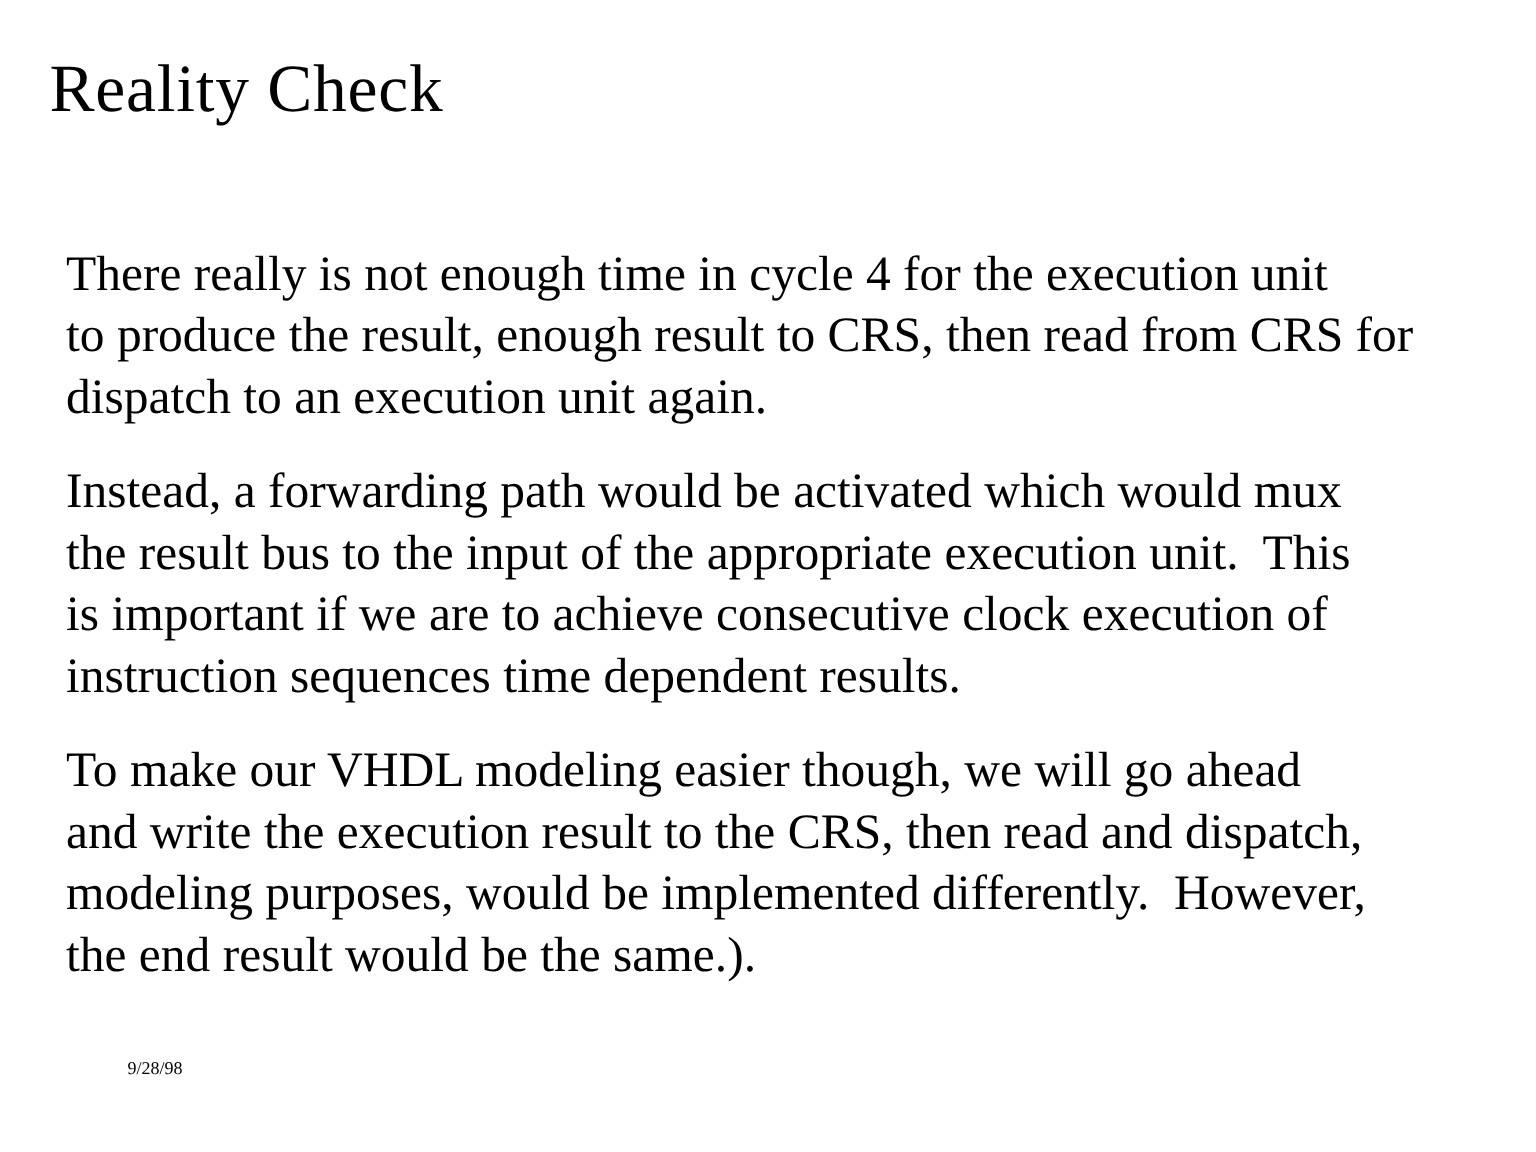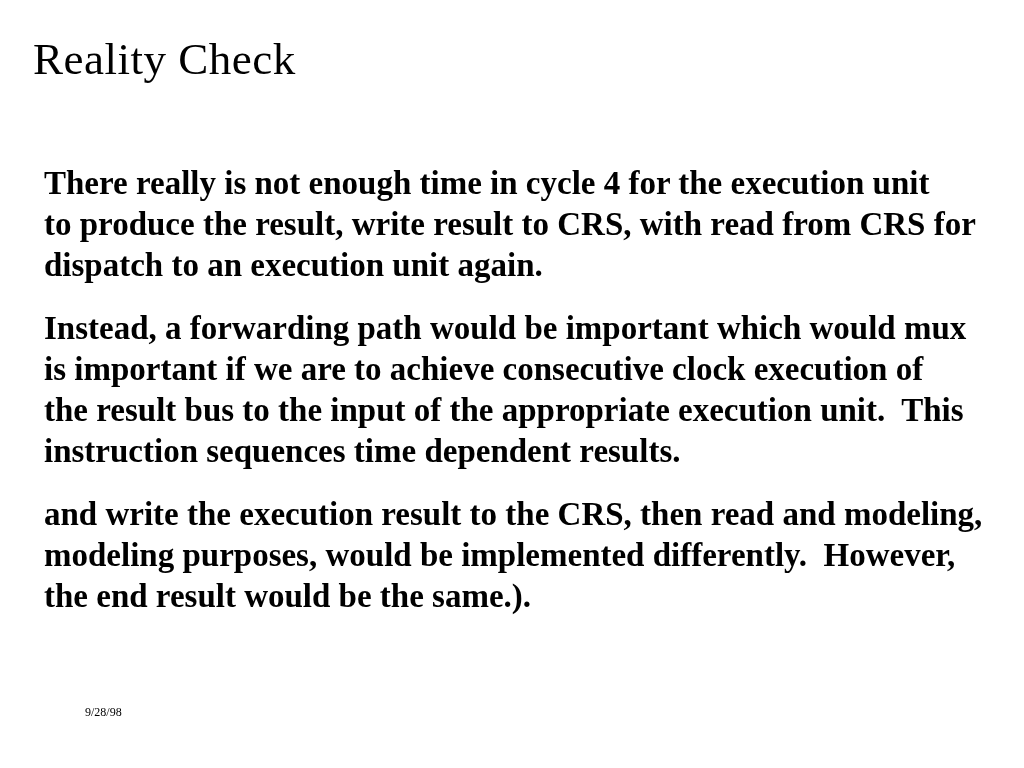--- a/index.html
+++ b/index.html
@@ -33,21 +33,20 @@
     width: 940px;
   }
   .para {
     margin: 0 0 22px 0;
     padding: 0;
   }
   .line {
     font-size: 33px;
     line-height: 41px;
     white-space: pre; 
-    font-weight: bold;
   }
   .slide-date {
     position: absolute;
     left: 85px;
     top: 705px;
     font-size: 12px;
     line-height: 1.2;
     white-space: pre;
   }
 </style>
@@ -55,33 +54,34 @@
 <body>
 
 <div class="slide">
 
   <div class="slide-title">Reality Check</div>
 
   <div class="slide-body">
 
     <div class="para">
       <div class="line">There really is not enough time in cycle 4 for the execution unit</div>
-      <div class="line">to produce the result, write result to CRS, with read from CRS for</div>
+      <div class="line">to produce the result, enough result to CRS, then read from CRS for</div>
       <div class="line">dispatch to an execution unit again.</div>
     </div>
 
     <div class="para">
-      <div class="line">Instead, a forwarding path would be important which would mux</div>
+      <div class="line">Instead, a forwarding path would be activated which would mux</div>
+      <div class="line">the result bus to the input of the appropriate execution unit.  This</div>
       <div class="line">is important if we are to achieve consecutive clock execution of</div>
-      <div class="line">the result bus to the input of the appropriate execution unit.  This</div>
       <div class="line">instruction sequences time dependent results.</div>
     </div>
 
     <div class="para">
-      <div class="line">and write the execution result to the CRS, then read and modeling,</div>
+      <div class="line">To make our VHDL modeling easier though, we will go ahead</div>
+      <div class="line">and write the execution result to the CRS, then read and dispatch,</div>
       <div class="line">modeling purposes, would be implemented differently.  However,</div>
       <div class="line">the end result would be the same.).</div>
     </div>
 
   </div>
 
   <div class="slide-date">9/28/98</div>
 
 </div>
 

